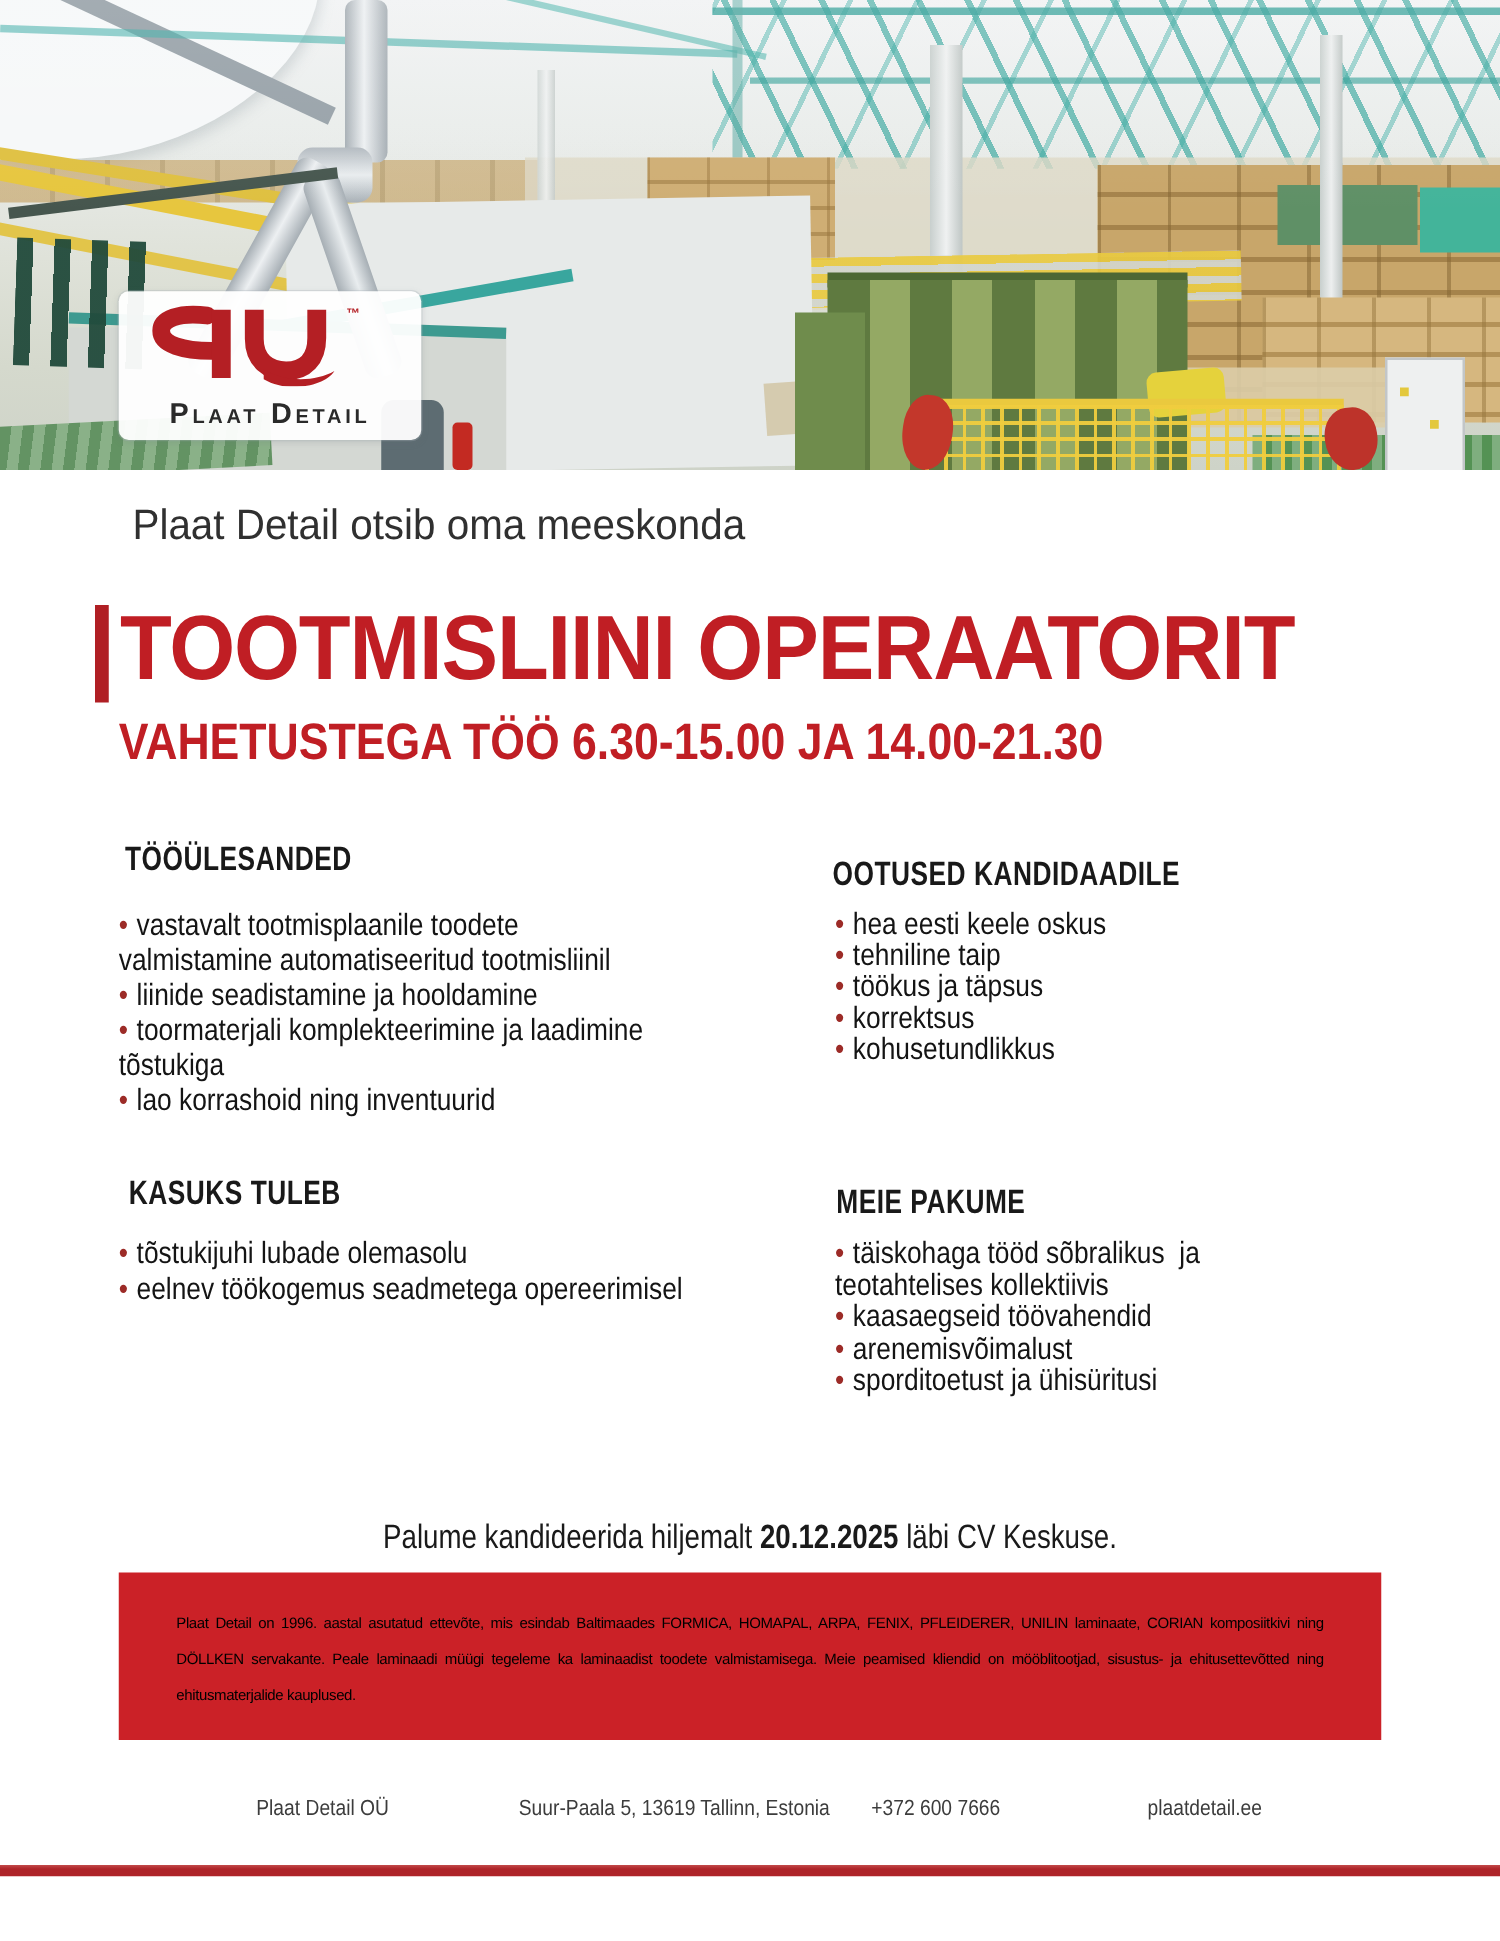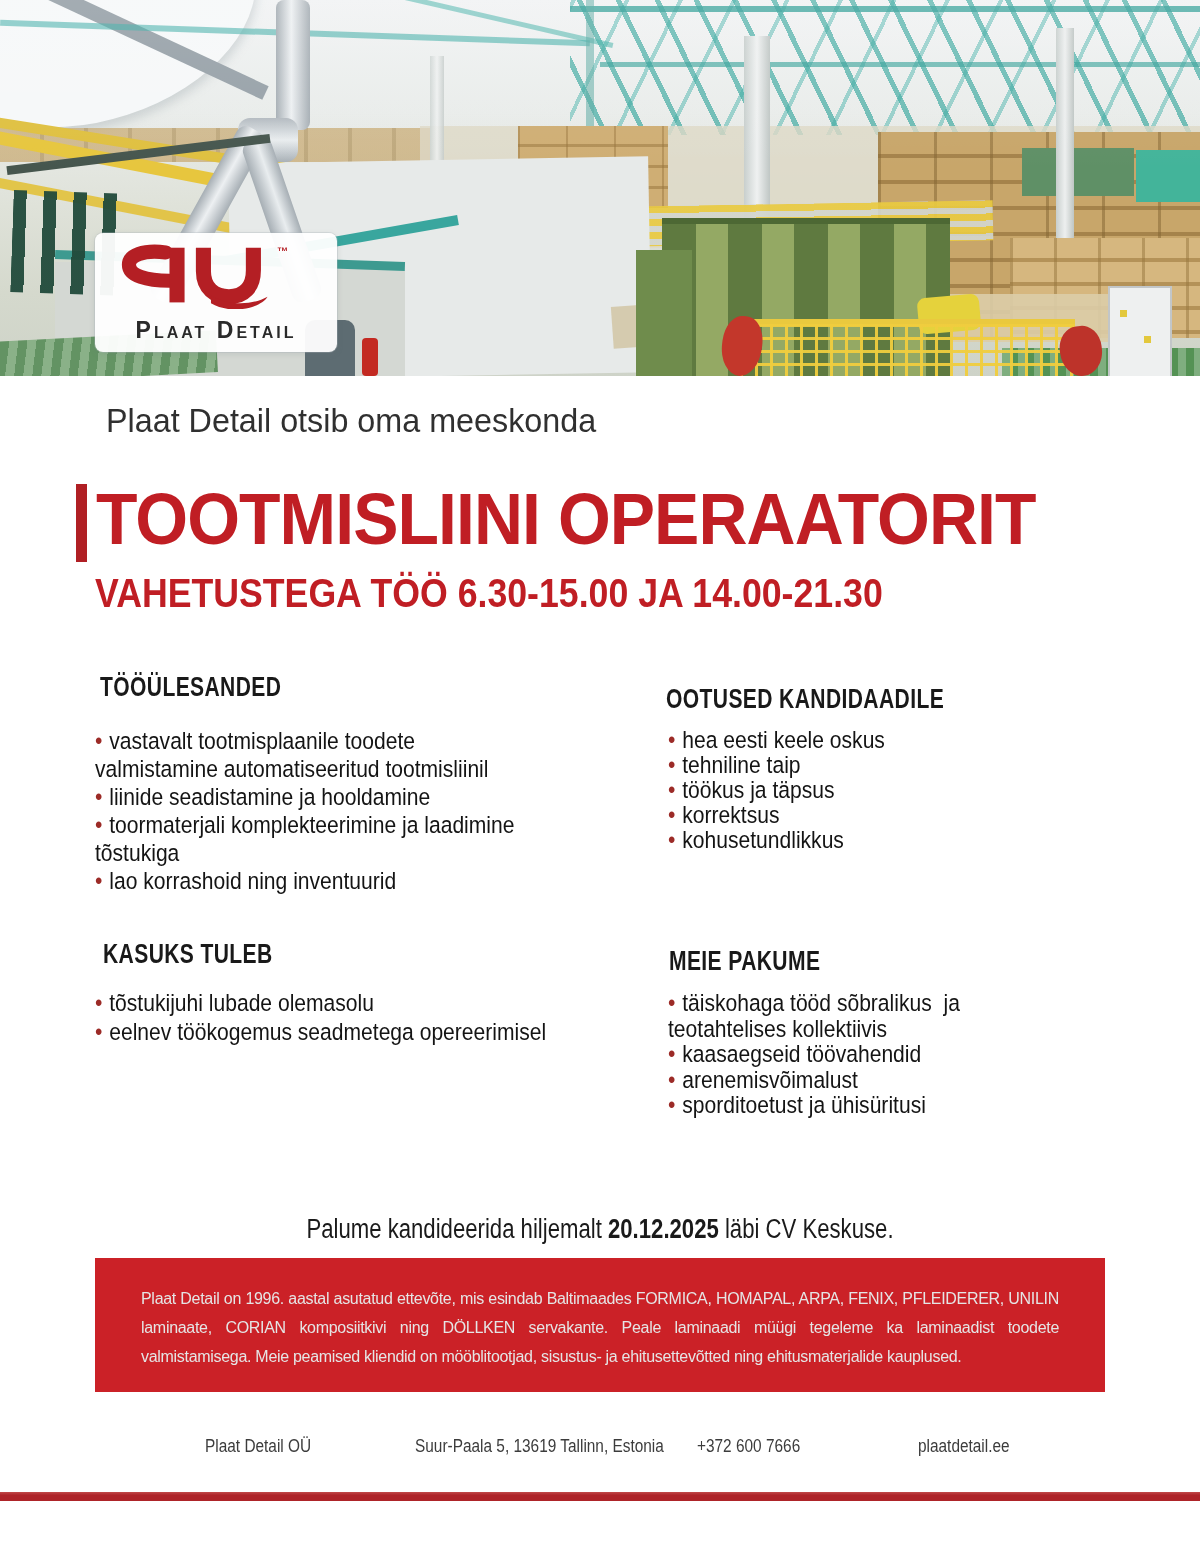--- a/index.html
+++ b/index.html
@@ -105,21 +105,21 @@
   #l-exp{left:668px;top:727px;width:560px;font-size:24.5px;line-height:25px;}
   #l-useful{left:95px;top:988px;width:660px;font-size:24.5px;line-height:29px;}
   #l-offer{left:668px;top:990px;width:560px;font-size:24.5px;line-height:25.5px;}
   .bi{white-space:nowrap;}
   .dot{color:#9c2b27;margin-right:8px;}
   .bt{white-space:pre-wrap;}
   .apply{position:absolute;left:0;top:1214px;width:1200px;text-align:center;font-size:27px;color:#1a1a1a;
       transform:scaleX(.82);transform-origin:50% 50%;}
   .apply .b{font-weight:700;}
   .about{position:absolute;left:95px;top:1258px;width:1010px;height:134px;background:#cb2127;overflow:hidden;}
-  .about p{margin:0;padding:26px 46px 0;color:#e5e5e5;font-size:16px;line-height:29px;
+  .about p{margin:0;padding:26px 46px 0;color:#000000;font-size:12px;line-height:29px;
       letter-spacing:-.3px;text-align:justify;}
   .fitem{position:absolute;top:1436px;font-size:17.5px;color:#3c3c3c;white-space:nowrap;
       transform:scaleX(.88);transform-origin:0 0;}
   #f-company{left:205px;} #f-address{left:415px;} #f-phone{left:697px;} #f-web{left:918px;}
   .bottom-bar{position:absolute;left:0;top:1492px;width:1200px;height:9px;
       background:linear-gradient(180deg,#c24a4a,#ae2429 35%);}
 </style>
 </head>
 <body>
 

